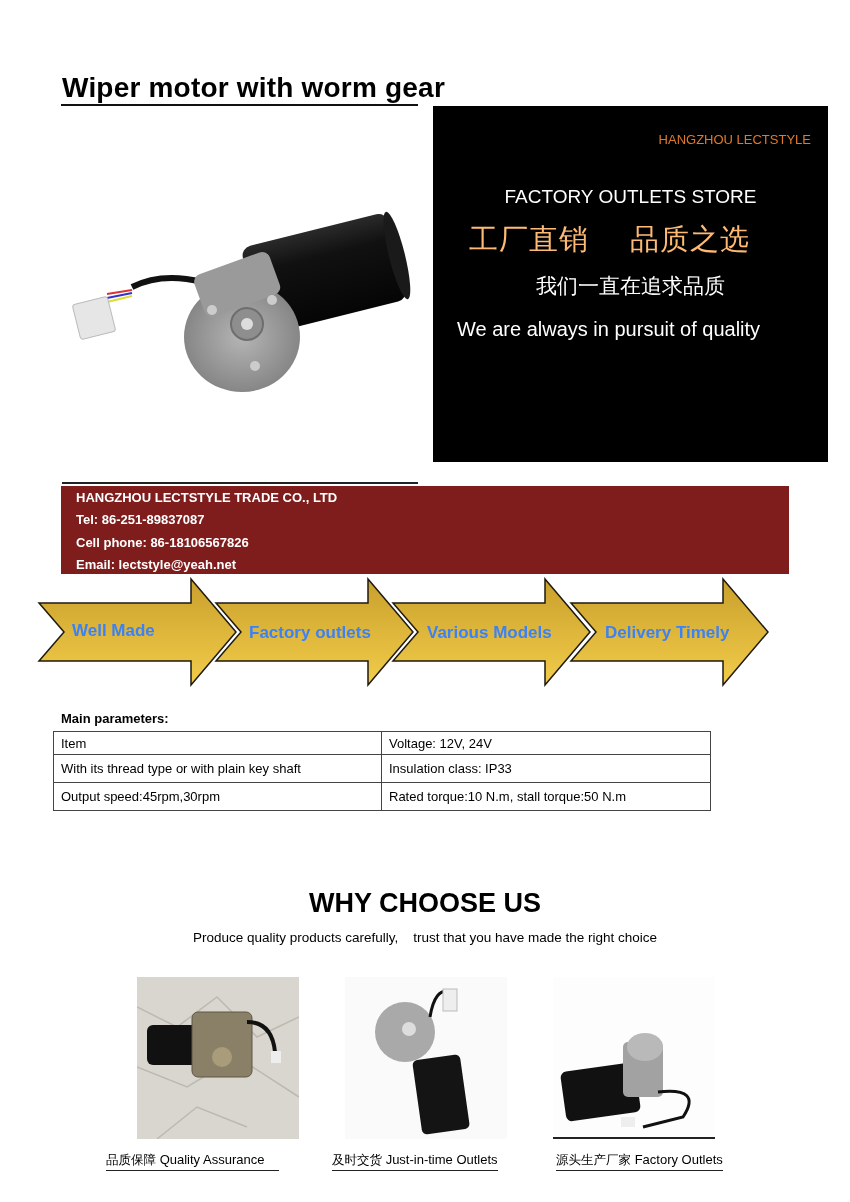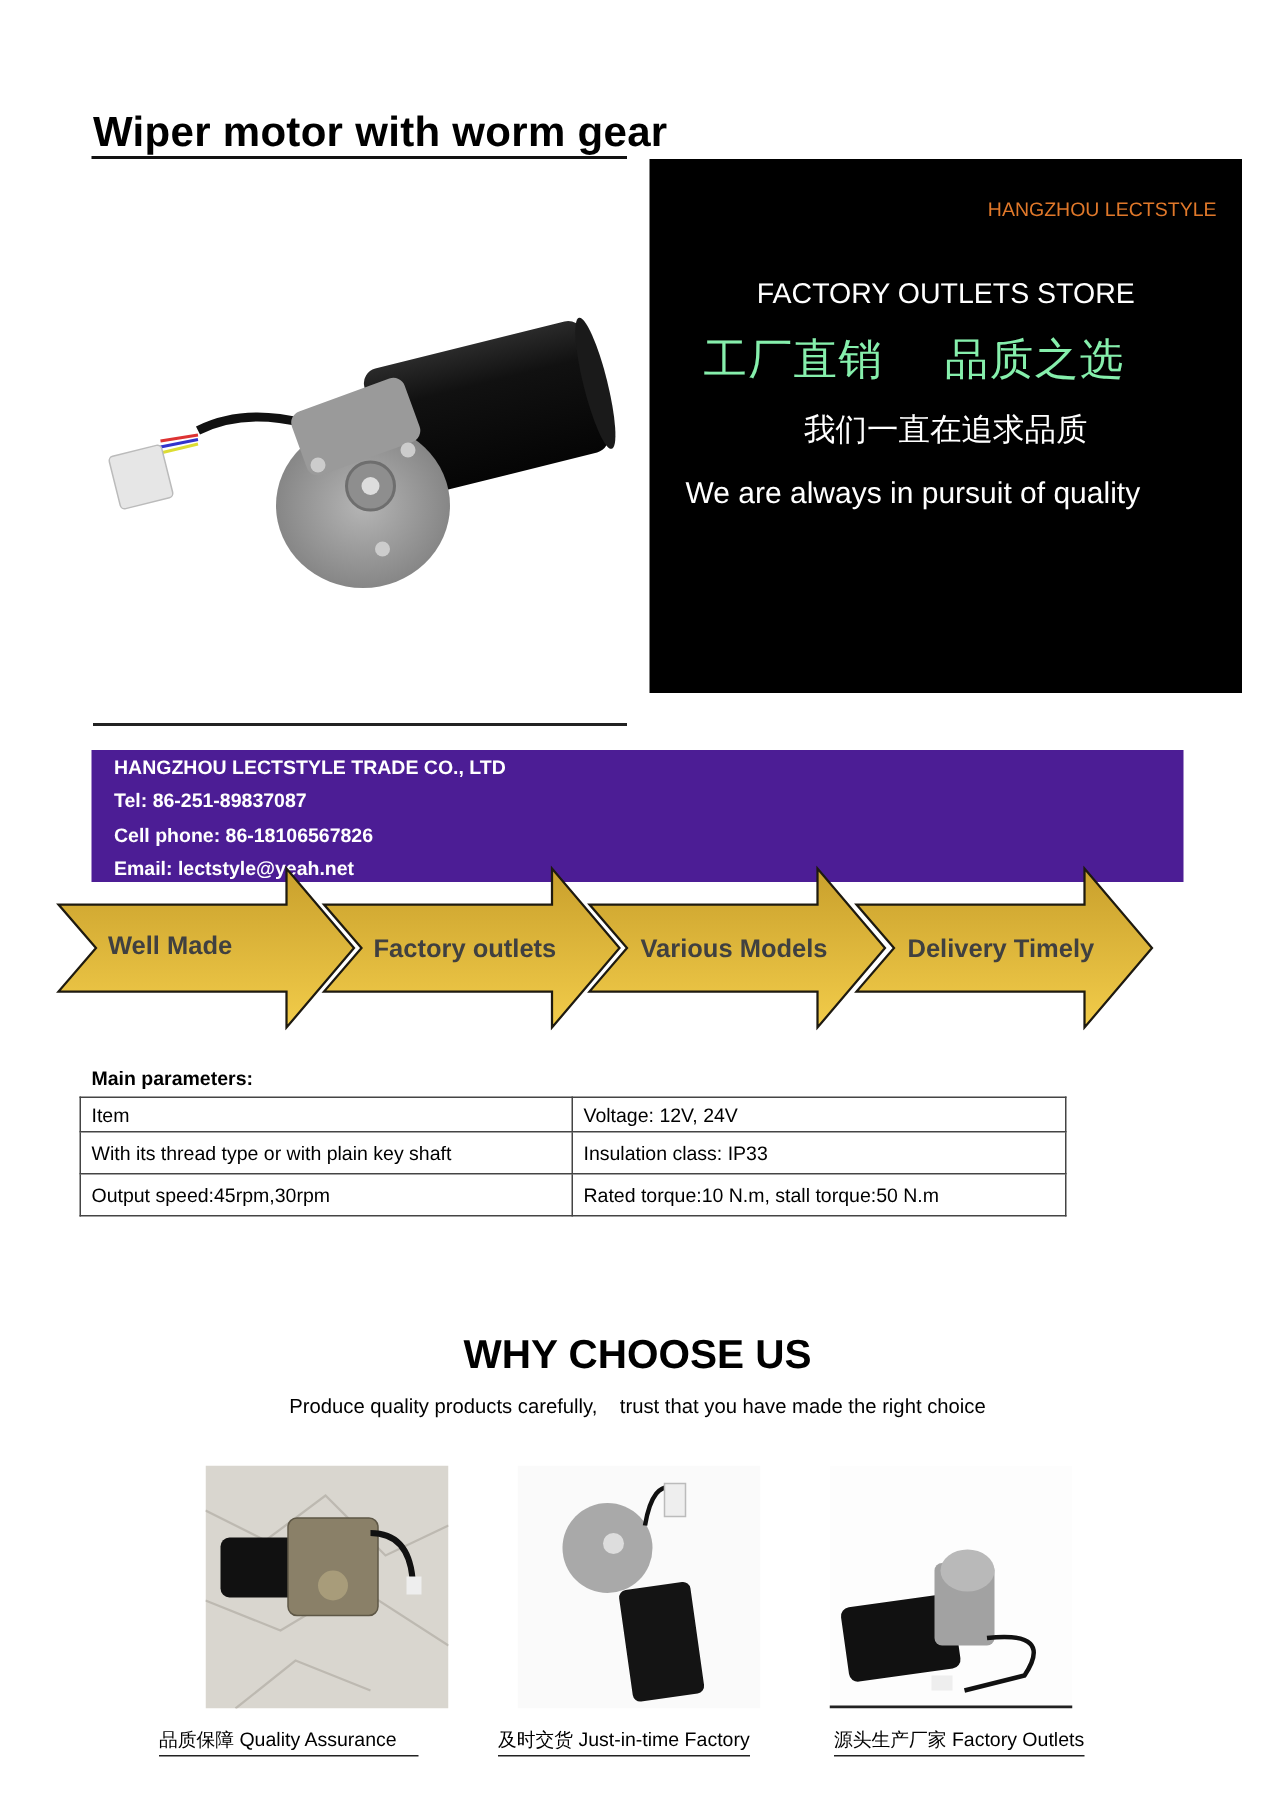--- a/index.html
+++ b/index.html
@@ -4,28 +4,28 @@
 <style>
   html, body { margin:0; padding:0; background:#ffffff; }
   body { width:850px; height:1202px; position:relative; overflow:hidden; font-family:"Liberation Sans", sans-serif; color:#000; }
   .abs { position:absolute; }
   .title { left:62px; top:72px; font-size:28px; font-weight:bold; letter-spacing:0.2px; }
   .title-rule { left:61px; top:104px; width:357px; height:2px; background:#111; }
   .product-img { left:62px; top:112px; width:365px; height:290px; }
   .black-box { left:433px; top:106px; width:355px; height:356px; background:#000;padding-left:40px; }
   .bb-brand { position:absolute; right:17px; top:26px; font-size:13px; color:#e0782a; }
   .bb-store { position:absolute; left:0; right:0; top:80px; text-align:center; font-size:19px; color:#fff; }
-  .bb-cn1 { position:absolute; left:36px; top:114px; font-size:29px; color:#86efac; font-family:"DejaVu Sans", sans-serif; letter-spacing:1px; white-space:pre; }
+  .bb-cn1 { position:absolute; left:36px; top:114px; font-size:29px; color:#fdba74; font-family:"DejaVu Sans", sans-serif; letter-spacing:1px; white-space:pre; }
   .bb-cn2 { position:absolute; left:0; right:0; top:166px; text-align:center; font-size:21px; color:#fff; font-family:"DejaVu Serif", serif; }
   .bb-en { position:absolute; left:24px; top:212px; font-size:20px; color:#fff; }
   .contact-rule { left:62px; top:482px; width:356px; height:2px; background:#222; }
-  .contact-box { left:61px; top:500px; width:728px; height:88px; background:#4c1d95; }
+  .contact-box { left:61px; top:486px; width:728px; height:88px; background:#7f1d1d; }
   .contact-line { position:absolute; left:15px; font-size:13px; font-weight:bold; color:#fff; }
   .arrows { left:36px; top:577px; width:740px; height:110px; }
-  .arrow-label { position:absolute; font-size:17px; font-weight:bold; color:#404040; }
+  .arrow-label { position:absolute; font-size:17px; font-weight:bold; color:#3b82f6; }
   .params-title { left:61px; top:711px; font-size:13px; font-weight:bold; }
   table.params { position:absolute; left:53px; top:731px; width:658px; border-collapse:collapse; font-size:13px; }
   table.params td { border:1.5px solid #444; padding:0 7px; height:22px; vertical-align:middle; }
   table.params tr.tall td { height:27px;margin-top:40px; }
   .why-title { left:0; width:850px; top:888px; text-align:center; font-size:27px; font-weight:bold; }
   .why-sub { left:0; width:850px; top:930px; text-align:center; font-size:13.5px; white-space:pre; }
   .photo { top:977px; }
   .caption { top:1152px; font-size:13px; border-bottom:1.5px solid #222; padding-bottom:1px; white-space:nowrap; }
   .caption .cn { font-family:"DejaVu Serif", serif; font-size:12.5px; }
 </style>
@@ -149,17 +149,17 @@
   <ellipse cx="92" cy="70" rx="18" ry="14" fill="#b9b9b9"></ellipse>
   <path d="M105 115 Q150 110 130 140 L90 150" stroke="#111" stroke-width="3" fill="none"></path>
   <rect x="68" y="140" width="14" height="10" fill="#eee"></rect>
   <rect x="0" y="160" width="162" height="2" fill="#222"></rect>
 </svg>
 
 <div class="abs caption" style="left:106px;width:173px">
   <span class="cn">品质保障</span> <span>Quality Assurance</span>
 </div>
 <div class="abs caption" style="left:332px">
-  <span class="cn">及时交货</span> <span>Just-in-time Factory</span>
+  <span class="cn">及时交货</span> <span>Just-in-time Outlets</span>
 </div>
 <div class="abs caption" style="left:556px">
   <span class="cn">源头生产厂家</span> <span>Factory Outlets</span>
 </div>
 
 </body></html>

